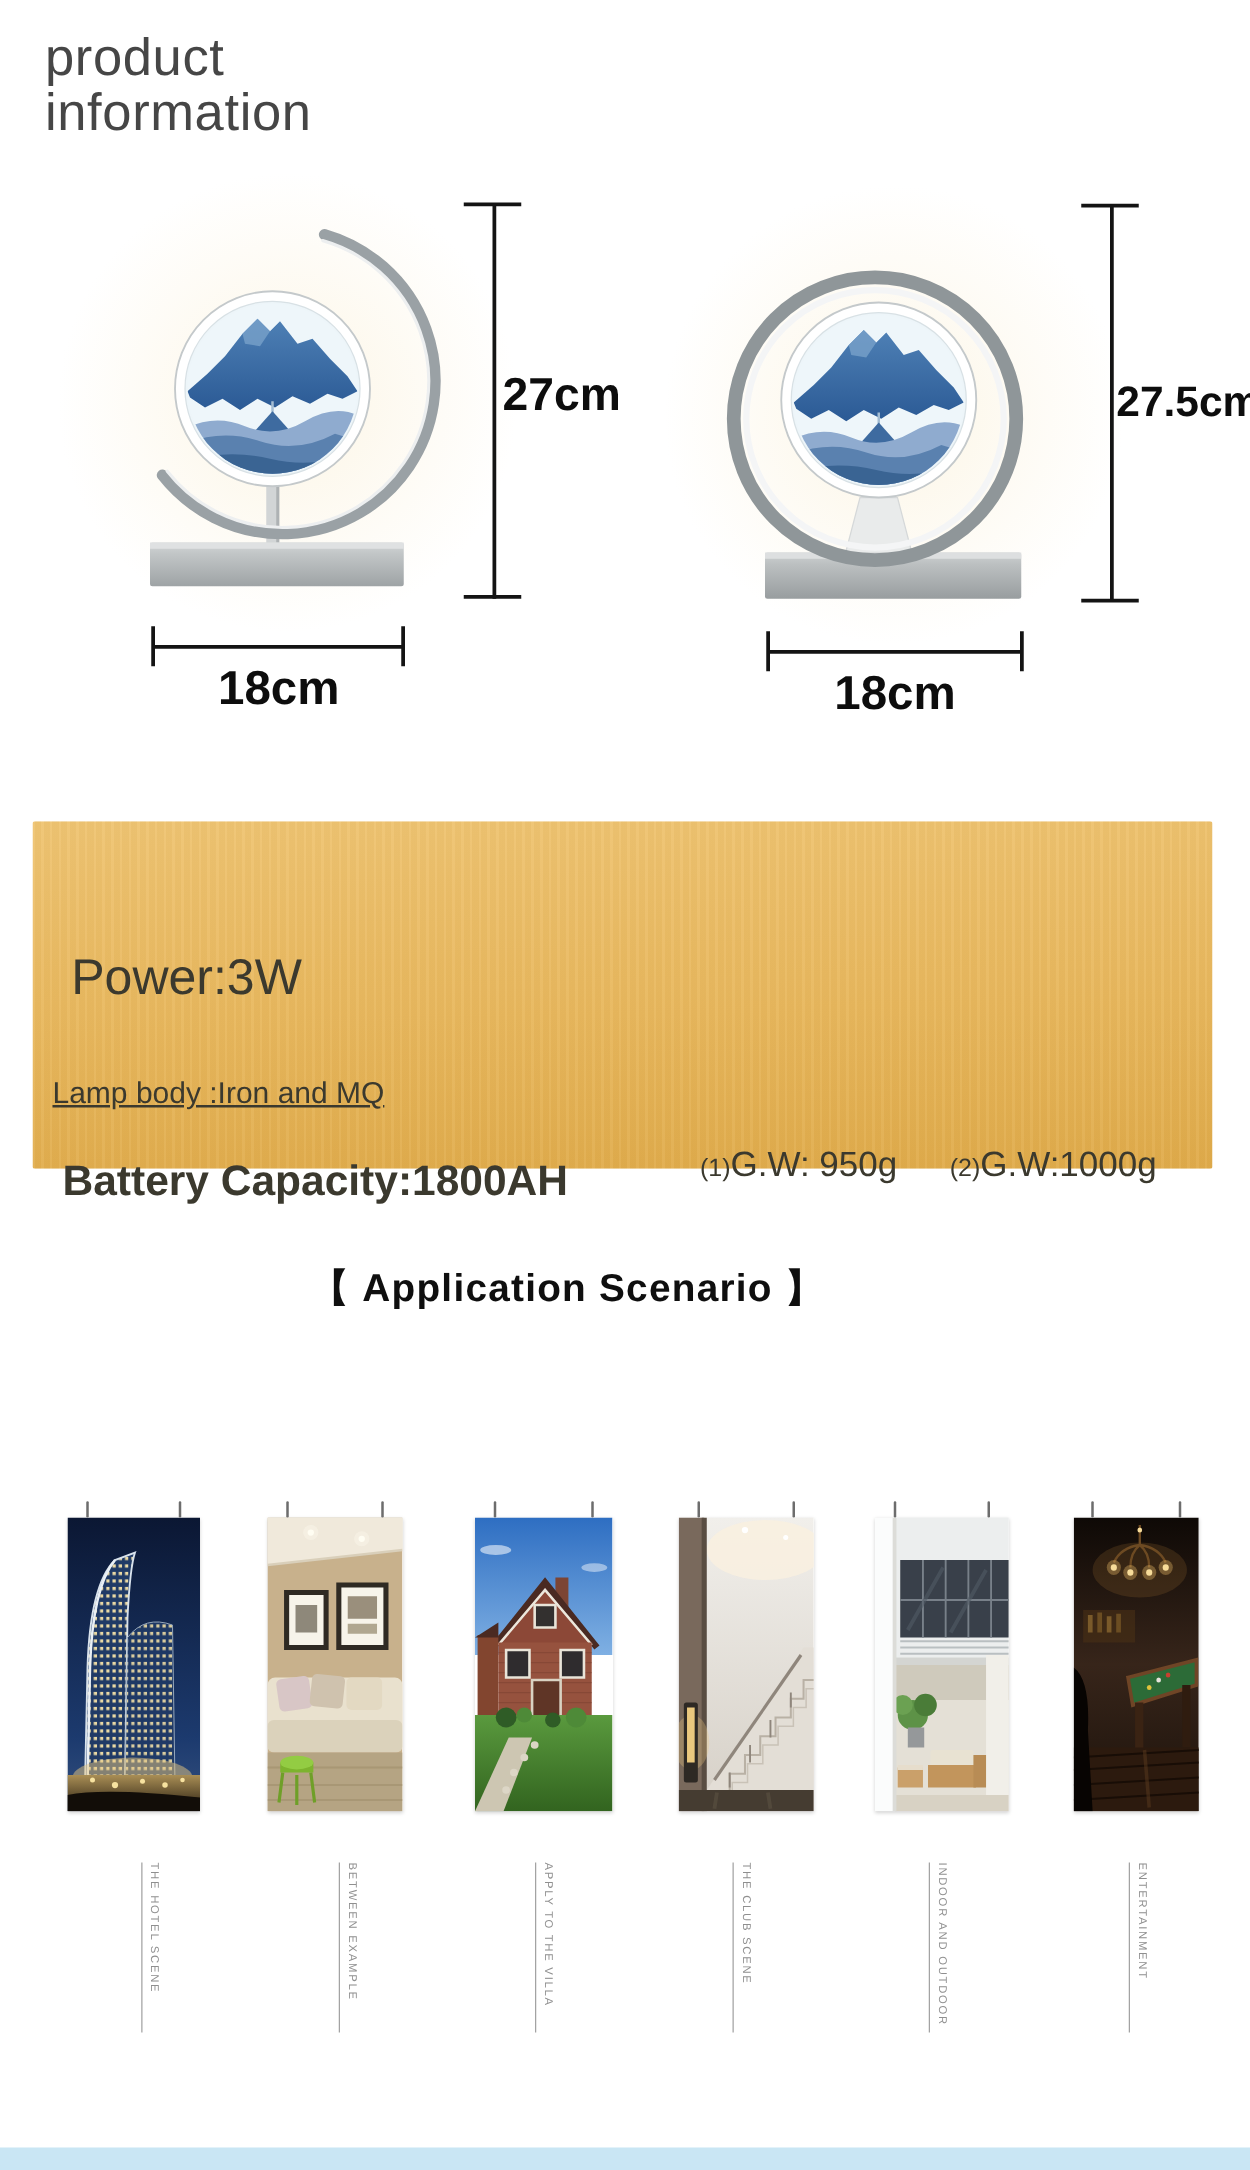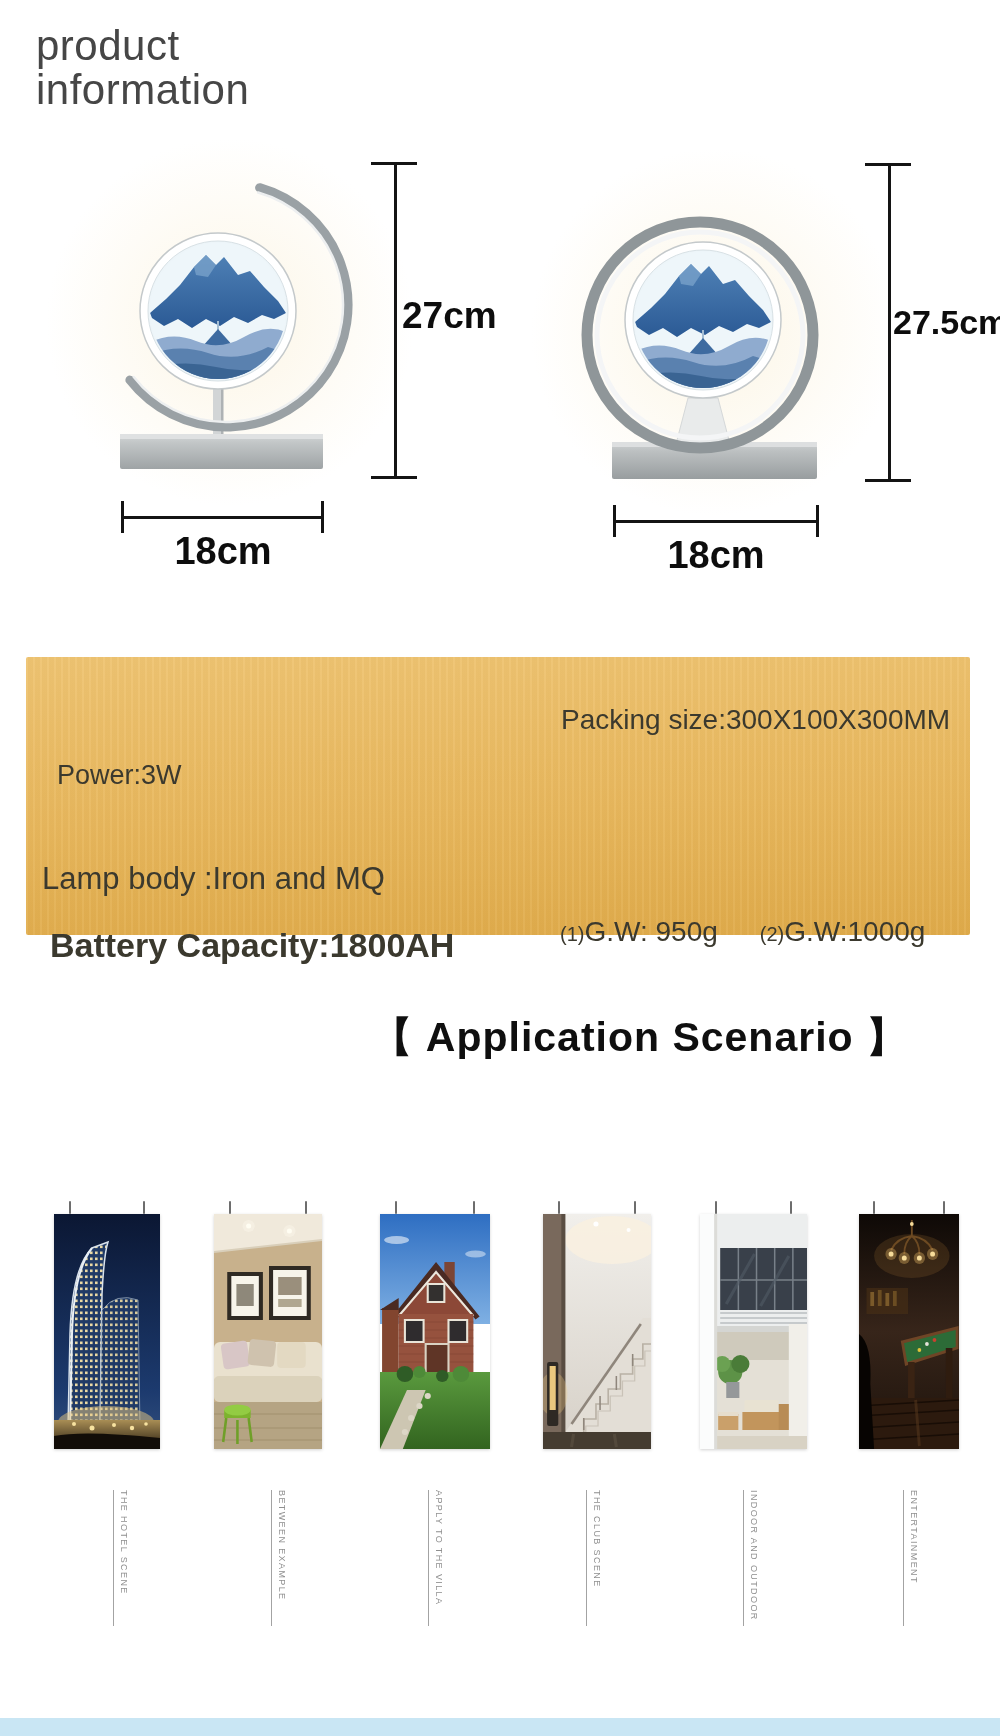--- a/index.html
+++ b/index.html
@@ -25,34 +25,34 @@
   .dim-tick{position:absolute;width:3px;height:32px;background:var(--dimension_ink,#141414);}
   .dim-label{position:absolute;font-weight:700;color:#0d0d0d;white-space:nowrap;}
 
   
   #spec-panel{position:absolute;left:26px;top:645px;width:944px;height:278px;border-radius:2px;
       background:
         repeating-linear-gradient(90deg, rgba(255,255,255,0.05) 0 2px, rgba(0,0,0,0.015) 2px 7px),
         linear-gradient(178deg, var(--panel_gold_light,#efc472) 0%, var(--panel_gold,#e8b75c) 55%, var(--panel_gold_deep,#e0ab4a) 100%);}
   .spec{position:absolute;color:var(--spec_ink,#3b392e);white-space:nowrap;}
   #spec-l1{left:57px;top:692px;font-size:30px;}
-  #spec-l2{left:57px;top:748px;font-size:27px;}
+  #spec-l2{left:57px;top:748px;font-size:40px;}
   #spec-l3{left:42px;top:800px;font-size:31px;}
-  #spec-l4{left:42px;top:849px;font-size:31px;}
+  #spec-l4{left:42px;top:849px;font-size:24px;text-decoration:underline;}
   #spec-l5{left:50px;top:914px;font-size:34px;font-weight:bold;}
   #spec-r1{left:561px;top:692px;font-size:28px;}
   #spec-r2{left:567px;top:740px;font-size:31px;}
   #spec-r3{left:567px;top:803px;font-size:30px;}
   #spec-gw{left:560px;top:904px;font-size:28px;}
   #spec-gw .gw-prefix{font-size:20px;}
   #spec-gw .gw-gap{display:inline-block;width:42px;}
 
   
-  #section-heading{position:absolute;left:0;top:998px;width:908px;text-align:right;
-      font-size:41px;font-weight:700;color:#0f0f0f;letter-spacing:1px;}
+  #section-heading{position:absolute;left:0;top:998px;width:908px;text-align:center;
+      font-size:31px;font-weight:700;color:#0f0f0f;letter-spacing:1px;}
 
   
   .scn{position:absolute;top:1202px;height:235px;margin:0;padding:0;
        box-shadow:0 1px 3px rgba(0,0,0,0.18);}
   .scn svg{display:block;width:100%;height:100%;}
   .pin{position:absolute;top:-13px;width:2px;height:13px;background:#6d6d6d;border-radius:1px;}
   .pin-l{left:14%;} .pin-r{right:14%;}
 
   
   .scn-label{position:absolute;top:1478px;display:flex;align-items:flex-start;}
@@ -165,21 +165,20 @@
   <div class="dim-label" style="left:893px;top:291px;font-size:34px;">27.5cm</div>
   <div class="dim-h" style="left:615px;top:508px;width:203px;"></div>
   <div class="dim-tick" style="left:613px;top:493px;"></div>
   <div class="dim-tick" style="left:816px;top:493px;"></div>
   <div class="dim-label" style="left:656px;top:522px;width:120px;text-align:center;font-size:38px;">18cm</div>
 
   <div id="spec-panel"></div>
   <div class="spec" id="spec-l2">Power:3W</div>
   <div class="spec" id="spec-l4">Lamp body :Iron and MQ</div>
   <div class="spec" id="spec-l5">Battery Capacity:1800AH</div>
-  <div class="spec" id="spec-r1">Packing size:300X100X300MM</div>
   <div class="spec" id="spec-gw">
     <span class="gw-prefix">(1)</span><span>G.W: 950g</span><span class="gw-gap"></span><span class="gw-prefix">(2)</span><span>G.W:1000g</span>
   </div>
 
   <div id="section-heading">【 Application Scenario 】</div>
 
   <figure class="scn" style="left:54px;width:106px;">
     <span class="pin pin-l"></span>
     <span class="pin pin-r"></span>
     <svg viewBox="0 0 106 235" preserveAspectRatio="none">

